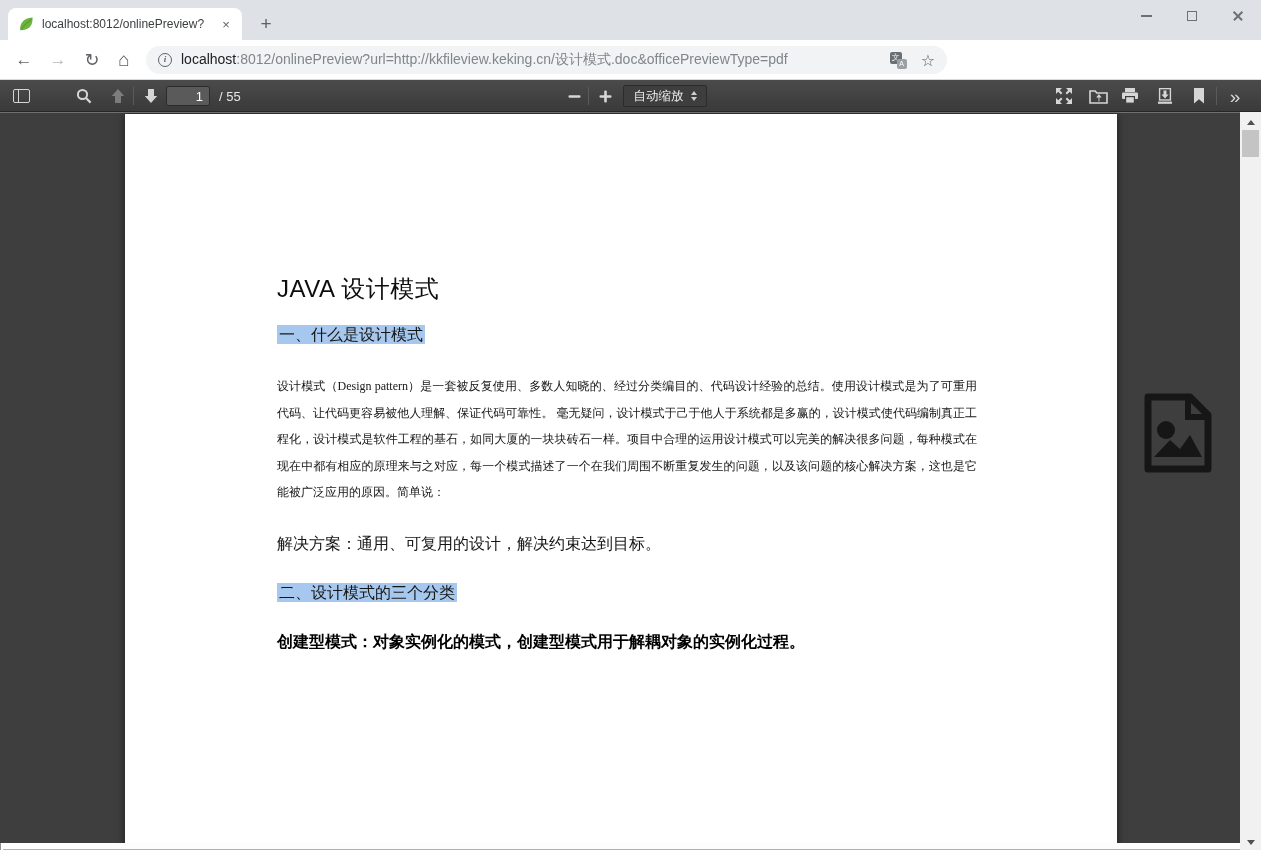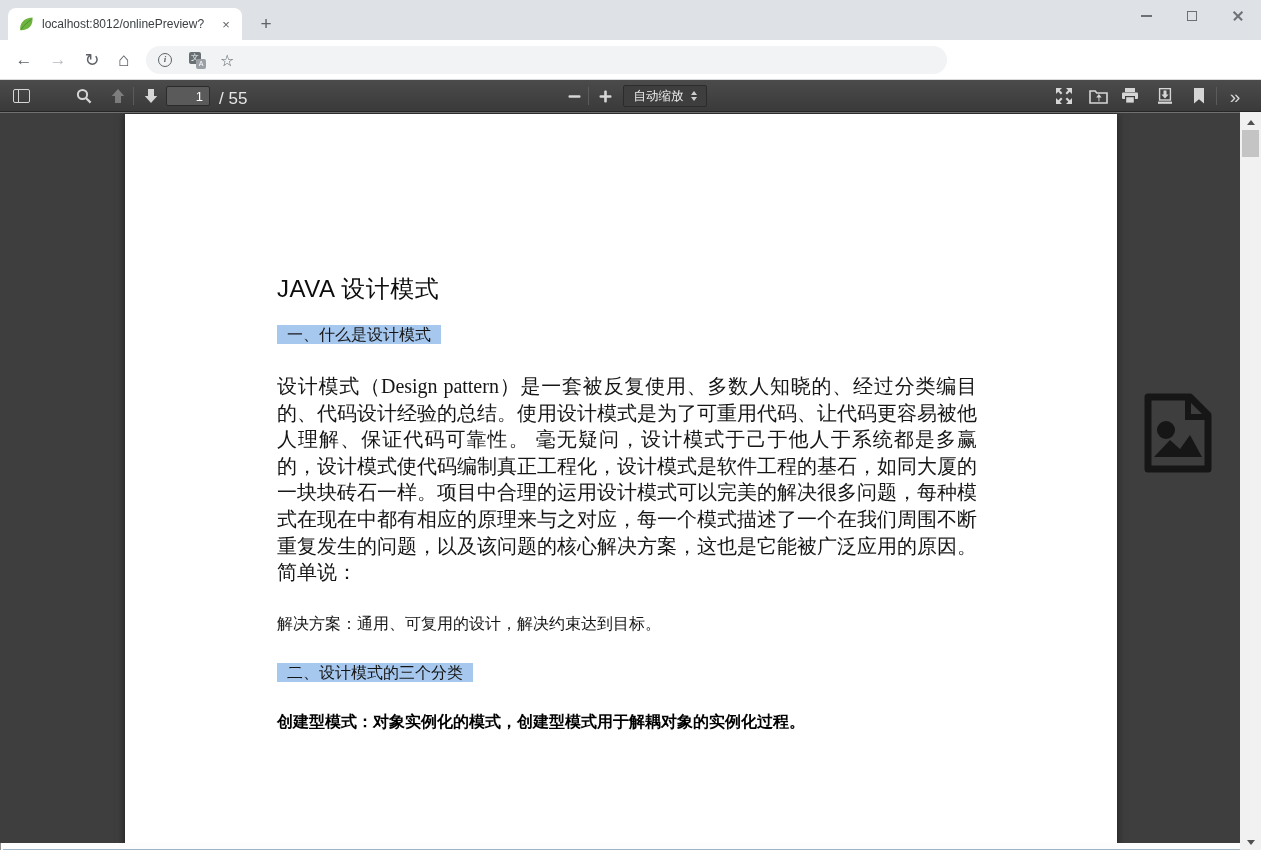--- a/index.html
+++ b/index.html
@@ -46,38 +46,38 @@
   .badge01 { width:18px; height:18px; background:#000; color:#fff; font-weight:bold; font-size:10px; display:flex; align-items:center; justify-content:center; border-radius:2px; }
   .ext-divider { position:absolute; left:1183px; top:2px; width:1px; height:20px; background:#dadce0; }
   .avatar { position:absolute; left:1193px; top:0; width:24px; height:24px; border-radius:50%; background:#a97668; color:#f3e3dc; font-size:8px; display:flex; align-items:center; justify-content:center; letter-spacing:0; }
   .menu-dots { position:absolute; left:1231px; top:0; width:24px; height:24px; display:flex; align-items:center; justify-content:center; font-size:15px; color:#5f6368; }
 
   
   .pdfbar { position:absolute; left:0; top:80px; width:1261px; height:32px; background:linear-gradient(#4b4b4b,#3a3a3a); border-bottom:1px solid #262626; }
   .pbtn { position:absolute; top:4px; width:26px; height:24px; display:flex; align-items:center; justify-content:center; border-radius:2px; }
   .pdiv { position:absolute; top:7px; width:1px; height:18px; background:#2c2c2c; border-right:1px solid #5b5b5b; }
   .page-input { position:absolute; left:166px; top:6px; width:44px; height:20px; background:#5a5a5a; border:1px solid #2b2b2b; border-radius:2px; color:#fff; font-size:13px; text-align:right; padding-right:6px; outline:none; }
-  .page-total { position:absolute; left:219px; top:9px; color:#e6e6e6; font-size:17px; }
+  .page-total { position:absolute; left:219px; top:9px; color:#e6e6e6; font-size:13px; }
   .zoom-select { position:absolute; left:623px; top:5px; width:84px; height:22px; background:#3e3e3e; border:1px solid #2b2b2b; border-radius:2px; display:flex; align-items:center; justify-content:center; color:#ededed; font-size:12.5px; }
   .spinner { display:flex; flex-direction:column; gap:2px; margin-left:7px; }
   .spinner i { width:0; height:0; border-left:3.5px solid transparent; border-right:3.5px solid transparent; }
   .spinner .up { border-bottom:4px solid #cfcfcf; }
   .spinner .dn { border-top:4px solid #cfcfcf; }
   .chev { color:#d6d6d6; font-size:19px; line-height:1; }
 
   
   .viewer { position:absolute; left:0; top:112px; width:1261px; height:731px; background:#3e3e3e; border-top:1px solid #707070; overflow:hidden; }
   .pdf-page { position:absolute; left:125px; top:1px; width:992px; height:740px; background:#fff; box-shadow:0 0 8px rgba(0,0,0,.55); }
   .img-ph { position:absolute; left:1140px; top:280px; width:76px; height:80px; }
 
   .doc { padding:159px 142px 0 152px; color:#161616; font-family:"Liberation Serif","DejaVu Serif",serif; }
   .doc-title { text-align:left; font-size:24px; color:#0d0d0d; font-family:"Liberation Sans","DejaVu Sans",sans-serif; letter-spacing:.5px; }
   .h-line { margin-top:19px; font-size:16px; line-height:22px; }
-  .hl { background:#a6c8ef; padding:1px 10px; }
-  .para { margin-top:27px; width:700px; font-size:20px; line-height:26.6px; text-align:justify; }
+  .hl { background:#a6c8ef; padding:1px 2px; }
+  .para { margin-top:27px; width:700px; font-size:12px; line-height:26.6px; text-align:justify; }
   .docline { margin-top:27px; font-size:16px; line-height:22px; }
   .b { font-weight:bold; color:#000; }
 
   
   .bottom-strip { position:absolute; left:0; top:843px; width:1240px; height:14px; background:#fdfdfd; border-left:1px solid #8f8f8f; }
   .strip-line { position:absolute; left:2px; right:0; top:6px; height:2px; background:#9fb4c4; }
 
   
   .scrollbar { position:absolute; right:0; top:112px; width:21px; height:745px; background:#f1f1f1; }
   .sb-arrow { position:absolute; left:0; width:21px; height:14px; display:flex; align-items:center; justify-content:center; }
@@ -118,20 +118,21 @@
   </div>
 
   <div class="navbar">
     <div class="nav-ico nav-back">←</div>
     <div class="nav-ico nav-fwd">→</div>
     <div class="nav-ico nav-reload">↻</div>
     <div class="nav-ico nav-home">⌂</div>
 
     <div class="url-pill">
       <span class="info-icon">i</span>
+      <span class="url-text"><span class="url-host">localhost</span><span class="url-rest">:8012/onlinePreview?url=http://kkfileview.keking.cn/设计模式.doc&amp;officePreviewType=pdf</span></span>
       <span class="pill-translate">
         <span class="t-a">文</span>
         <span class="t-b">A</span>
       </span>
       <span class="pill-star">☆</span>
     </div>
 
     <div class="ext-row">
       <div class="ext" style="left:953px;">
         <svg width="19" height="19" viewBox="0 0 18 18">

